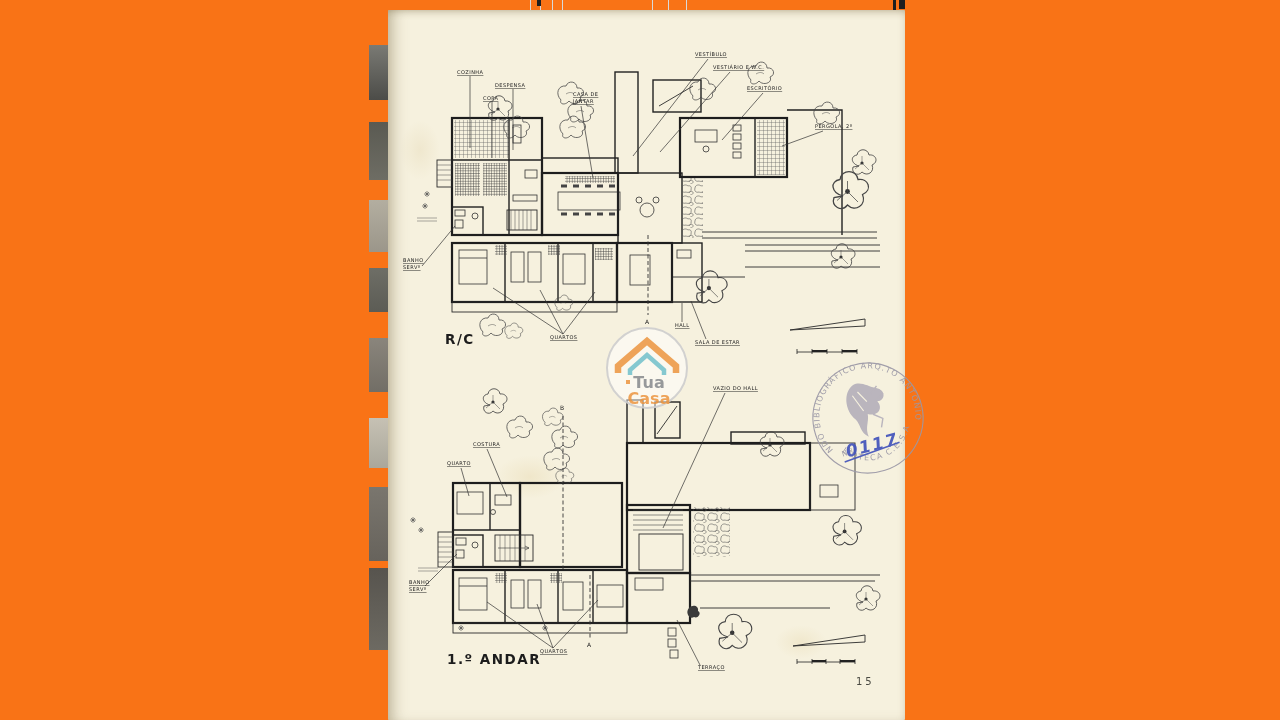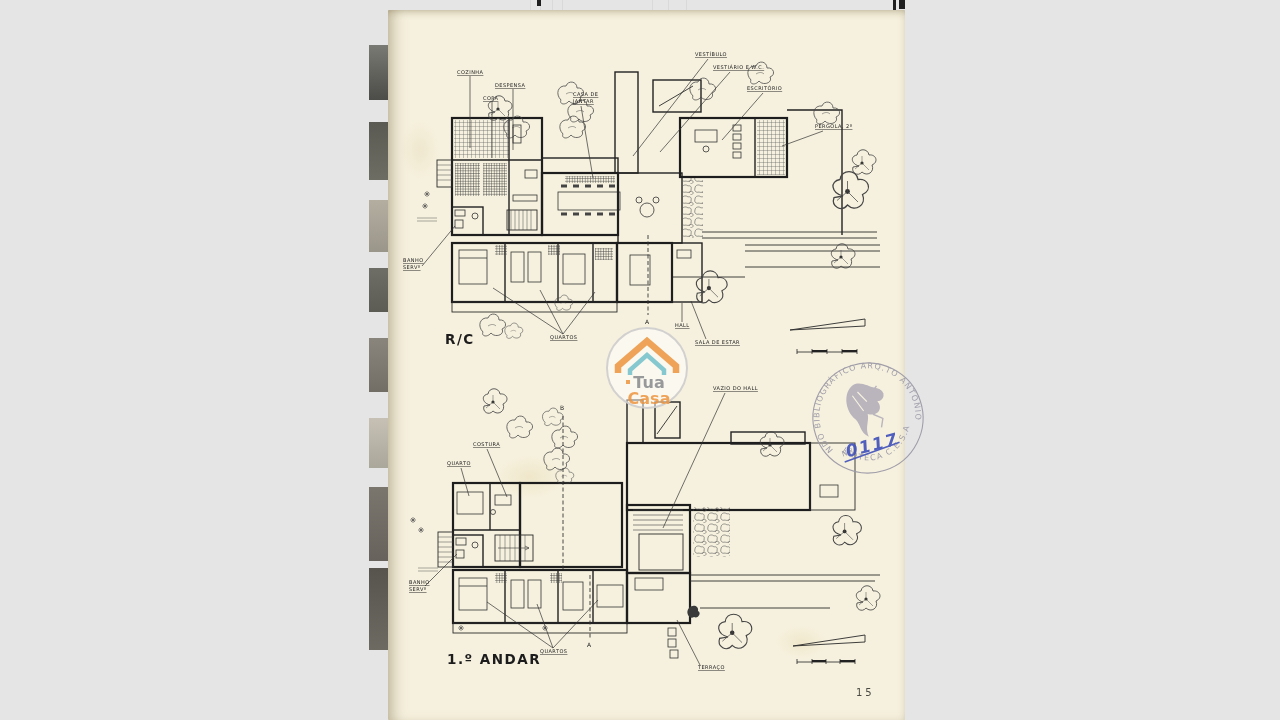--- a/index.html
+++ b/index.html
@@ -1,16 +1,16 @@
 <!DOCTYPE html>
 <html><head>
 <meta charset="utf-8">
 <style>
   html,body{margin:0;padding:0;background:#ffffff;}
-  .stage{position:relative;width:1280px;height:720px;overflow:hidden;background:#e5e5e5;
+  .stage{position:relative;width:1280px;height:720px;overflow:hidden;background:#f97316;
          font-family:"DejaVu Sans",sans-serif;}
   
   .page{position:absolute;left:388px;top:10px;width:517px;height:710px;background:#f6f1de;
         box-shadow:inset 12px 0 16px -9px rgba(116,100,62,.5),
                    inset -5px 0 10px -7px rgba(116,100,62,.35),
                    inset 0 8px 10px -8px rgba(116,100,62,.45);
         border-radius:1px;}
   .stain{position:absolute;border-radius:50%;pointer-events:none;}
   .s1{left:495px;top:455px;width:70px;height:44px;background:radial-gradient(rgba(206,176,96,.16),rgba(206,176,96,0) 70%);}
   .s2{left:775px;top:625px;width:52px;height:34px;background:radial-gradient(rgba(206,176,96,.14),rgba(206,176,96,0) 70%);}
@@ -24,21 +24,21 @@
   svg{position:absolute;overflow:visible;}
   .lbl{font-size:5px;letter-spacing:.45px;fill:#222;text-decoration:underline;font-family:"DejaVu Sans",sans-serif;}
   .sec{font-size:6px;fill:#222;font-family:"DejaVu Sans",sans-serif;}
   .cap{font-size:13.5px;font-weight:bold;letter-spacing:1.5px;fill:#1c1c1c;font-family:"DejaVu Sans",sans-serif;}
   .ld{stroke:#333;stroke-width:.7;fill:none;}
   .w2{stroke:#1d1d1d;stroke-width:2.2;fill:none;}
   .w15{stroke:#222;stroke-width:1.4;fill:none;}
   .w1{stroke:#2a2a2a;stroke-width:.9;fill:none;}
   .fu{stroke:#333;stroke-width:.8;fill:none;}
   .dash{stroke:#333;stroke-width:.9;stroke-dasharray:4 2.5;fill:none;}
-  .pagenum{position:absolute;left:856px;top:676px;font-size:10px;letter-spacing:3px;color:#4a4a42;margin-top:11px;}
+  .pagenum{position:absolute;left:856px;top:676px;font-size:10px;letter-spacing:3px;color:#4a4a42;}
 </style>
 </head>
 <body>
 
 <div class="stage">
 
   <div class="frag" style="top:45px;height:55px;background:linear-gradient(#7a7a74,#4c4c48);"></div>
   <div class="frag" style="top:122px;height:58px;background:linear-gradient(#5a5a52,#6e6d64);"></div>
   <div class="frag" style="top:200px;height:52px;background:linear-gradient(#b3aea0,#9b968a);"></div>
   <div class="frag" style="top:268px;height:44px;background:linear-gradient(#6e6e66,#5c5c55);"></div>

